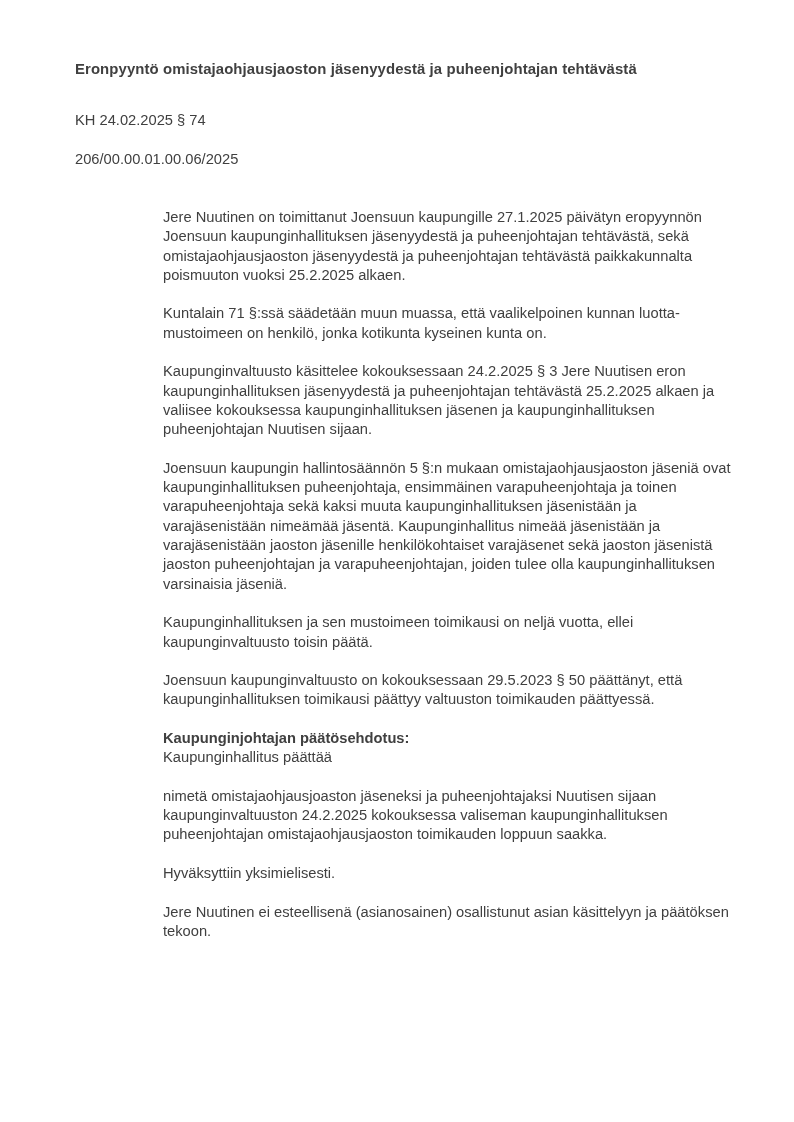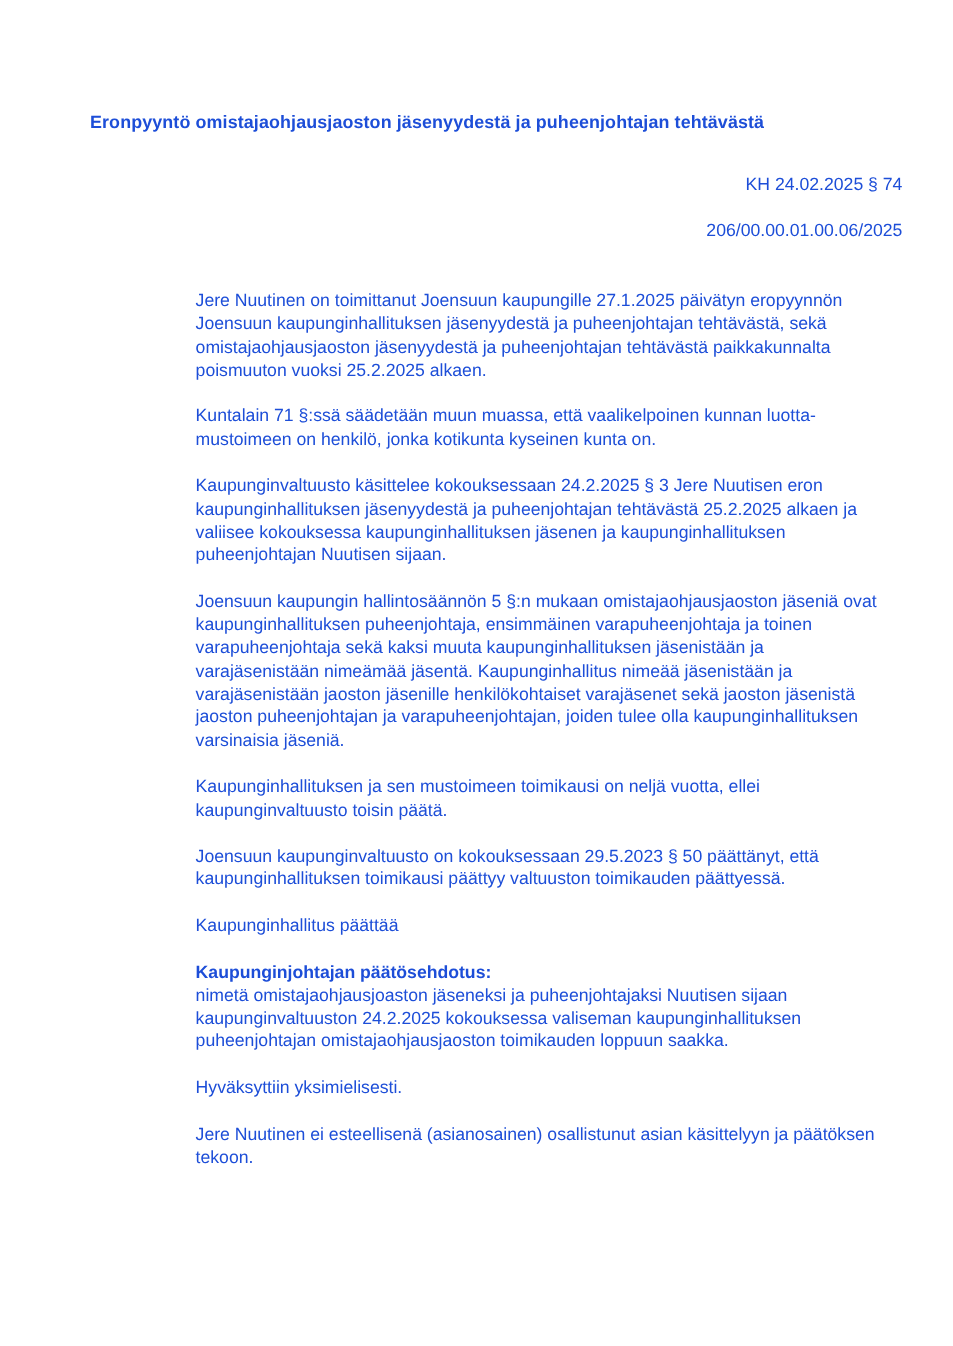--- a/index.html
+++ b/index.html
@@ -6,38 +6,37 @@
     margin: 0;
     padding: 0;
     background: #ffffff;
   }
   .page {
     position: relative;
     width: 794px;
     height: 1122px;
     background: #ffffff;
     box-sizing: border-box;
-    padding: 94px 42px 0 75px;
+    padding: 60px 42px 0 75px;
     font-family: "Liberation Sans", sans-serif;
-    color: #1d4ed8;
+    color: #404040;
     font-size: 14.7px;
     overflow: hidden;
   }
   .doc-title {
     margin: 0;
     font-size: 14.9px;
     font-weight: bold;
     line-height: 19px;
     letter-spacing: 0.1px;
   }
   .refs {
     margin-top: 12px;
     line-height: 19.6px;
     white-space: pre-line;
-    text-align: right;
   }
   .content {
     margin-left: 88px;
     margin-top: 19px;
     width: 596px;
     line-height: 19.3px;
   }
   p.block {
     margin: 0 0 19.3px 0;
     white-space: pre-line;
@@ -85,23 +84,23 @@
 jaoston puheenjohtajan ja varapuheenjohtajan, joiden tulee olla kaupunginhallituksen
 varsinaisia jäseniä.</p>
 
     <p class="block">Kaupunginhallituksen ja sen mustoimeen toimikausi on neljä vuotta, ellei
 kaupunginvaltuusto toisin päätä.</p>
 
     <p class="block">Joensuun kaupunginvaltuusto on kokouksessaan 29.5.2023 § 50 päättänyt, että
 kaupunginhallituksen toimikausi päättyy valtuuston toimikauden päättyessä.</p>
 
 
+    <p class="block tight bold">Kaupunginjohtajan päätösehdotus:</p>
+
     <p class="block">Kaupunginhallitus päättää</p>
-
-    <p class="block tight bold">Kaupunginjohtajan päätösehdotus:</p>
 
 
     <p class="block">nimetä omistajaohjausjoaston jäseneksi ja puheenjohtajaksi Nuutisen sijaan
 kaupunginvaltuuston 24.2.2025 kokouksessa valiseman kaupunginhallituksen
 puheenjohtajan omistajaohjausjaoston toimikauden loppuun saakka.</p>
 
 
     <p class="block">Hyväksyttiin yksimielisesti.</p>
 
     <p class="block">Jere Nuutinen ei esteellisenä (asianosainen) osallistunut asian käsittelyyn ja päätöksen

